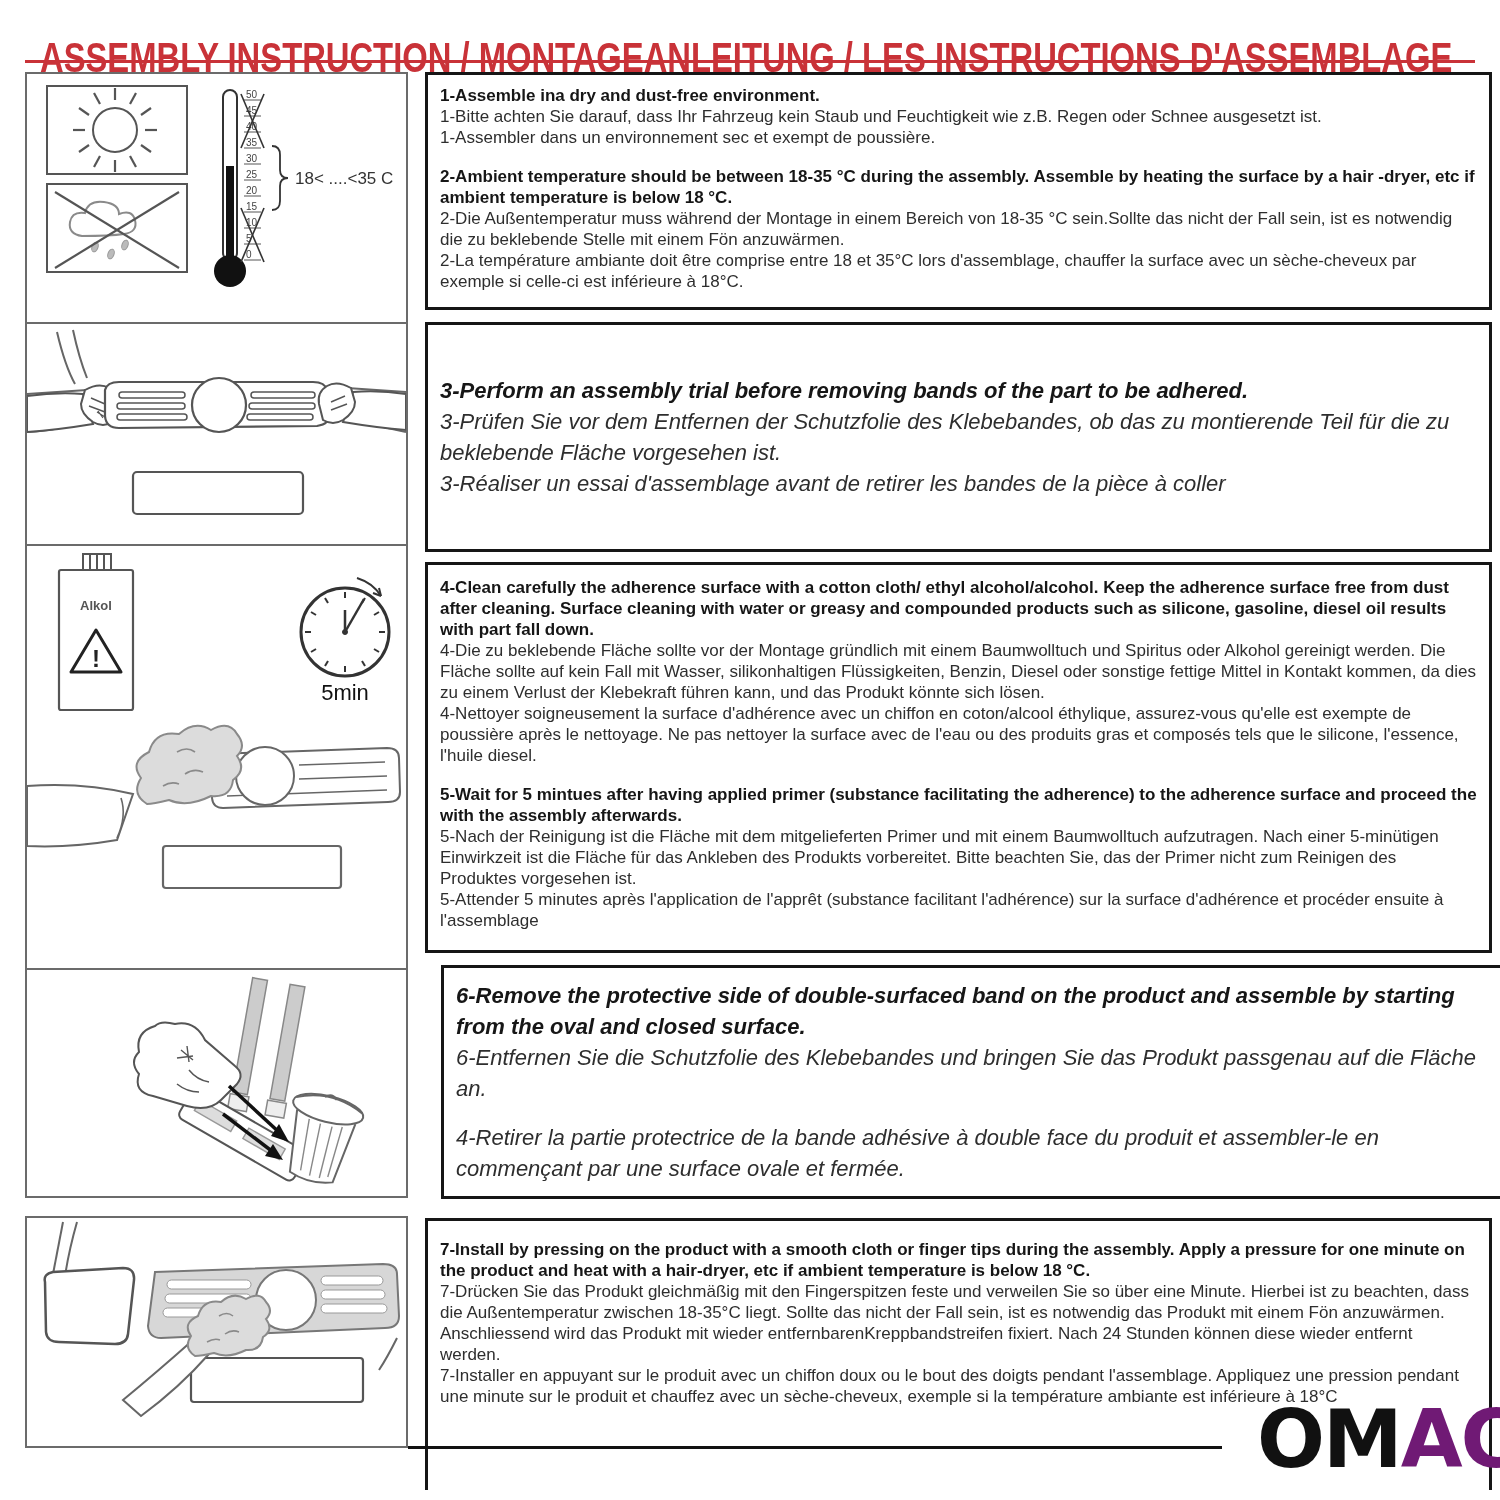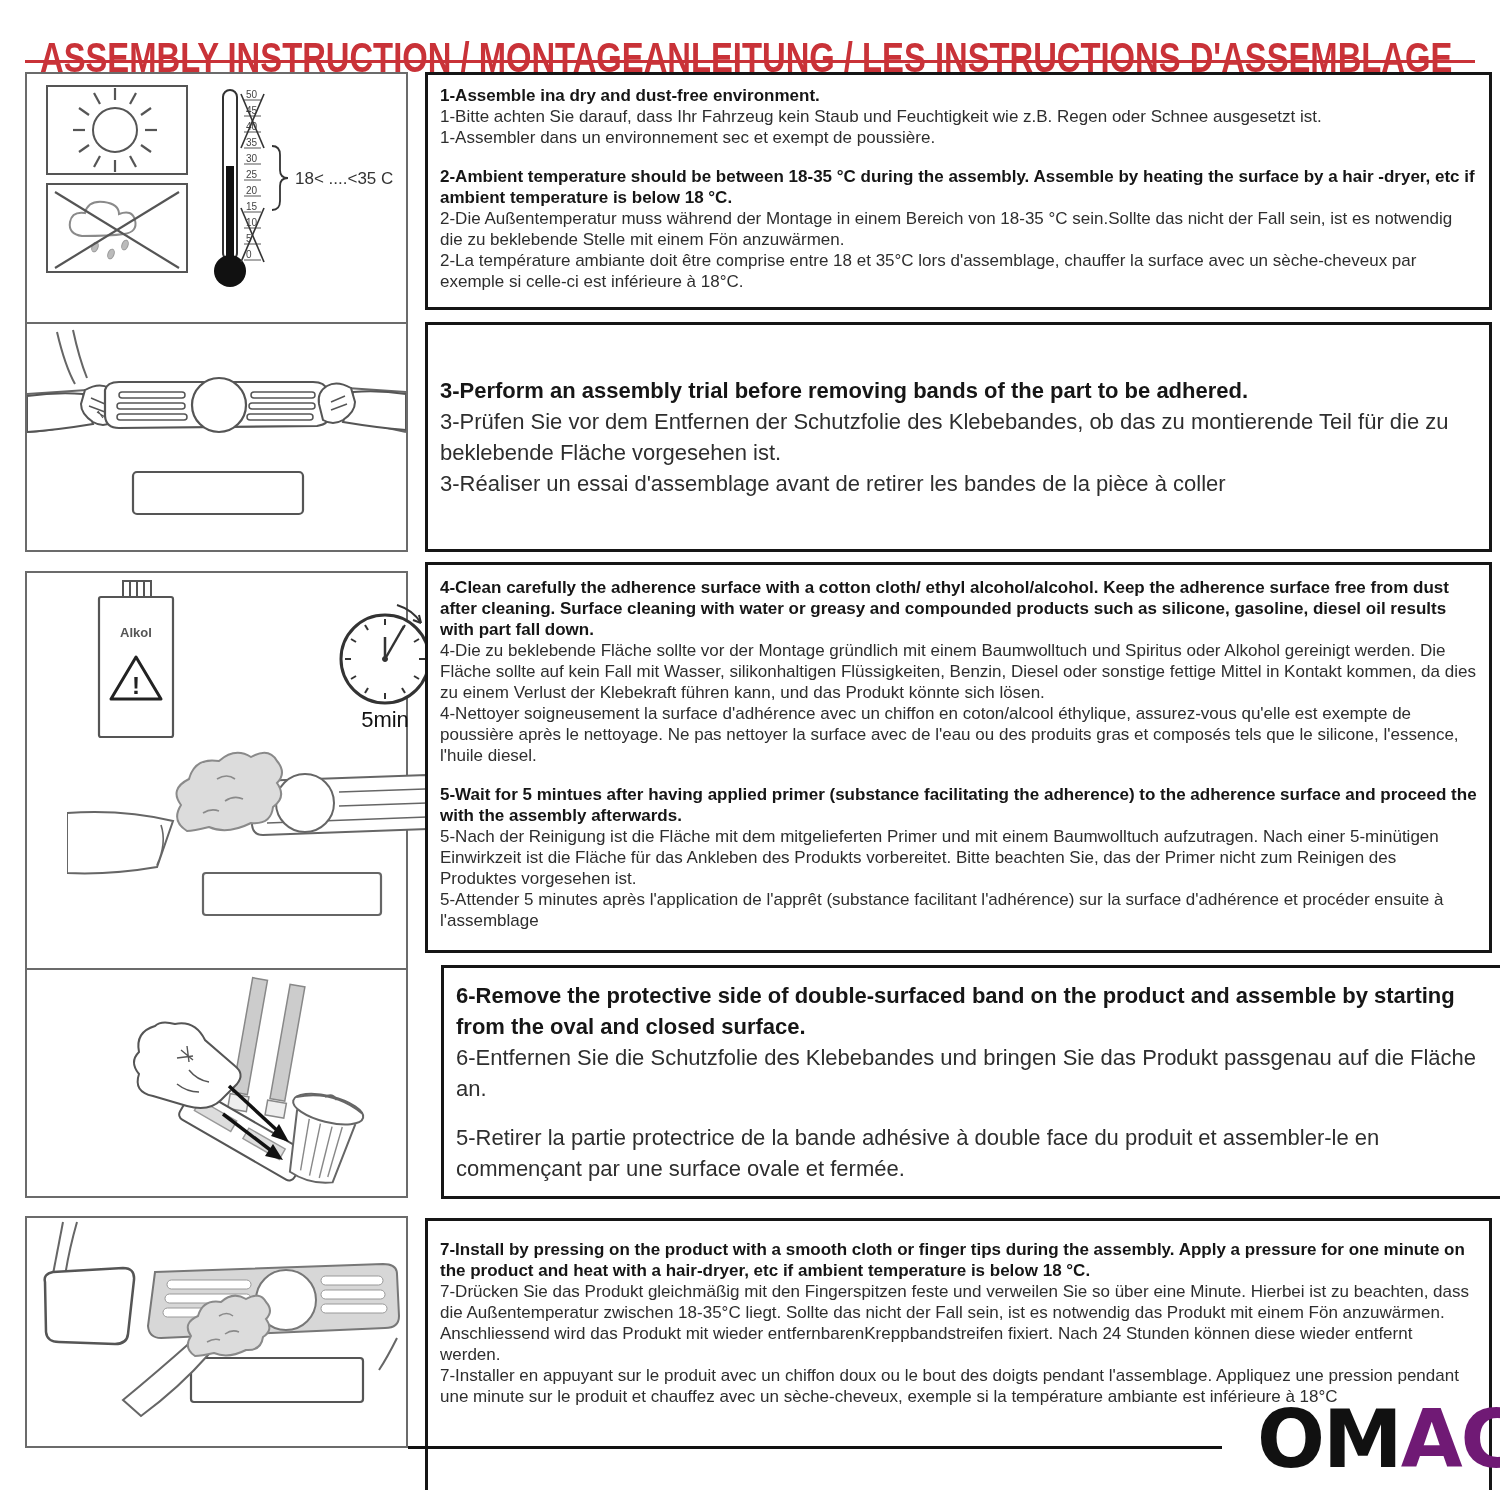--- a/index.html
+++ b/index.html
@@ -6,25 +6,25 @@
   body{width:1500px;height:1500px;position:relative;font-family:"Liberation Sans",sans-serif;overflow:hidden;}
   .title{position:absolute;left:40px;top:6px;font-size:42px;font-weight:bold;color:#C93238;
          white-space:nowrap;transform:scaleX(0.78);transform-origin:left center;letter-spacing:0;}
   .title-rule{position:absolute;left:25px;top:60px;width:1450px;height:3px;background:#C93238;}
   .lbox{position:absolute;left:25px;width:383px;border:2px solid #6b6b6b;background:#fff;box-sizing:border-box;}
   .rbox{position:absolute;left:425px;width:1067px;border:3px solid #161616;background:#fff;
         box-sizing:border-box;padding:10px 12px;overflow:hidden;}
   .p{margin:0;font-size:17px;line-height:21px;color:#2e2e2e;}
   .bold{font-weight:bold;color:#161616;}
   .gap{margin-top:18px;}
-  .big .p{font-size:22px;line-height:31px;}
+  .big .p{font-size:22px;line-height:31px;font-style:italic;}
   .center{display:flex;flex-direction:column;justify-content:center;}
   #rb1{top:72px;height:238px;}   #lb1{top:72px;height:288px;}
   #rb2{top:322px;height:230px;}  #lb2{top:322px;height:230px;}
-  #rb3{top:562px;height:391px;padding-top:12px;}  #lb3{top:571px;height:438px;padding-left:40px;}
+  #rb3{top:562px;height:391px;padding-top:12px;}  #lb3{top:544px;height:438px;}
   #rb4{top:965px;height:234px;margin-left:16px;}  #lb4{top:968px;height:230px;}
   #rb5{top:1218px;height:272px;border-bottom:none;padding-top:18px;}  #lb5{top:1216px;height:232px;}
   .footer-line{position:absolute;left:408px;top:1446px;width:814px;height:3px;background:#111;}
   .logo{position:absolute;left:1234px;top:1402px;width:264px;height:76px;display:flex;align-items:center;
         font-family:"DejaVu Sans",sans-serif;font-weight:bold;font-size:80px;line-height:76px;letter-spacing:-2px;margin-left:23px;}
   .logo .blk{color:#111;}
   .logo .red{color:#701a75;}
   svg{display:block;}
   text{font-family:"Liberation Sans",sans-serif;}
 </style>
@@ -255,21 +255,21 @@
       <line x1="202" y1="116" x2="254" y2="164" stroke-width="3.5"></line>
       <polygon points="262,172 244,166 252,154" stroke="none"></polygon>
       <line x1="196" y1="144" x2="246" y2="182" stroke-width="3.5"></line>
       <polygon points="256,190 238,186 246,174" stroke="none"></polygon>
     </g>
   </svg>
 </div>
 <div class="rbox big center" id="rb4">
   <p class="p bold">6-Remove the protective side of double-surfaced band on the product and assemble by starting from the oval and closed surface.</p>
   <p class="p">6-Entfernen Sie die Schutzfolie des Klebebandes und bringen Sie das Produkt passgenau auf die Fläche an.</p>
-  <p class="p gap">5-Retirer la partie protectrice de la bande adhésive à double face du produit et assembler-le en commençant par une surface ovale et fermée.</p>
+  <p class="p gap">4-Retirer la partie protectrice de la bande adhésive à double face du produit et assembler-le en commençant par une surface ovale et fermée.</p>
 </div>
 
 <div class="lbox" id="lb5">
   <svg width="379" height="228" viewBox="0 0 379 228">
     <g stroke="#666" stroke-width="2" fill="none">
       <path d="M36,4 L26,56"></path>
         <path d="M50,4 Q42,32 38,58"></path>
       <path d="M370,120 Q360,140 352,152"></path>
     </g>
     <path d="M18,64 Q16,56 26,54 L96,50 Q108,50 107,62 L101,116 Q100,126 88,126 L32,124 Q20,124 19,114 Z" fill="#fff" stroke="#555" stroke-width="2.5"></path>

